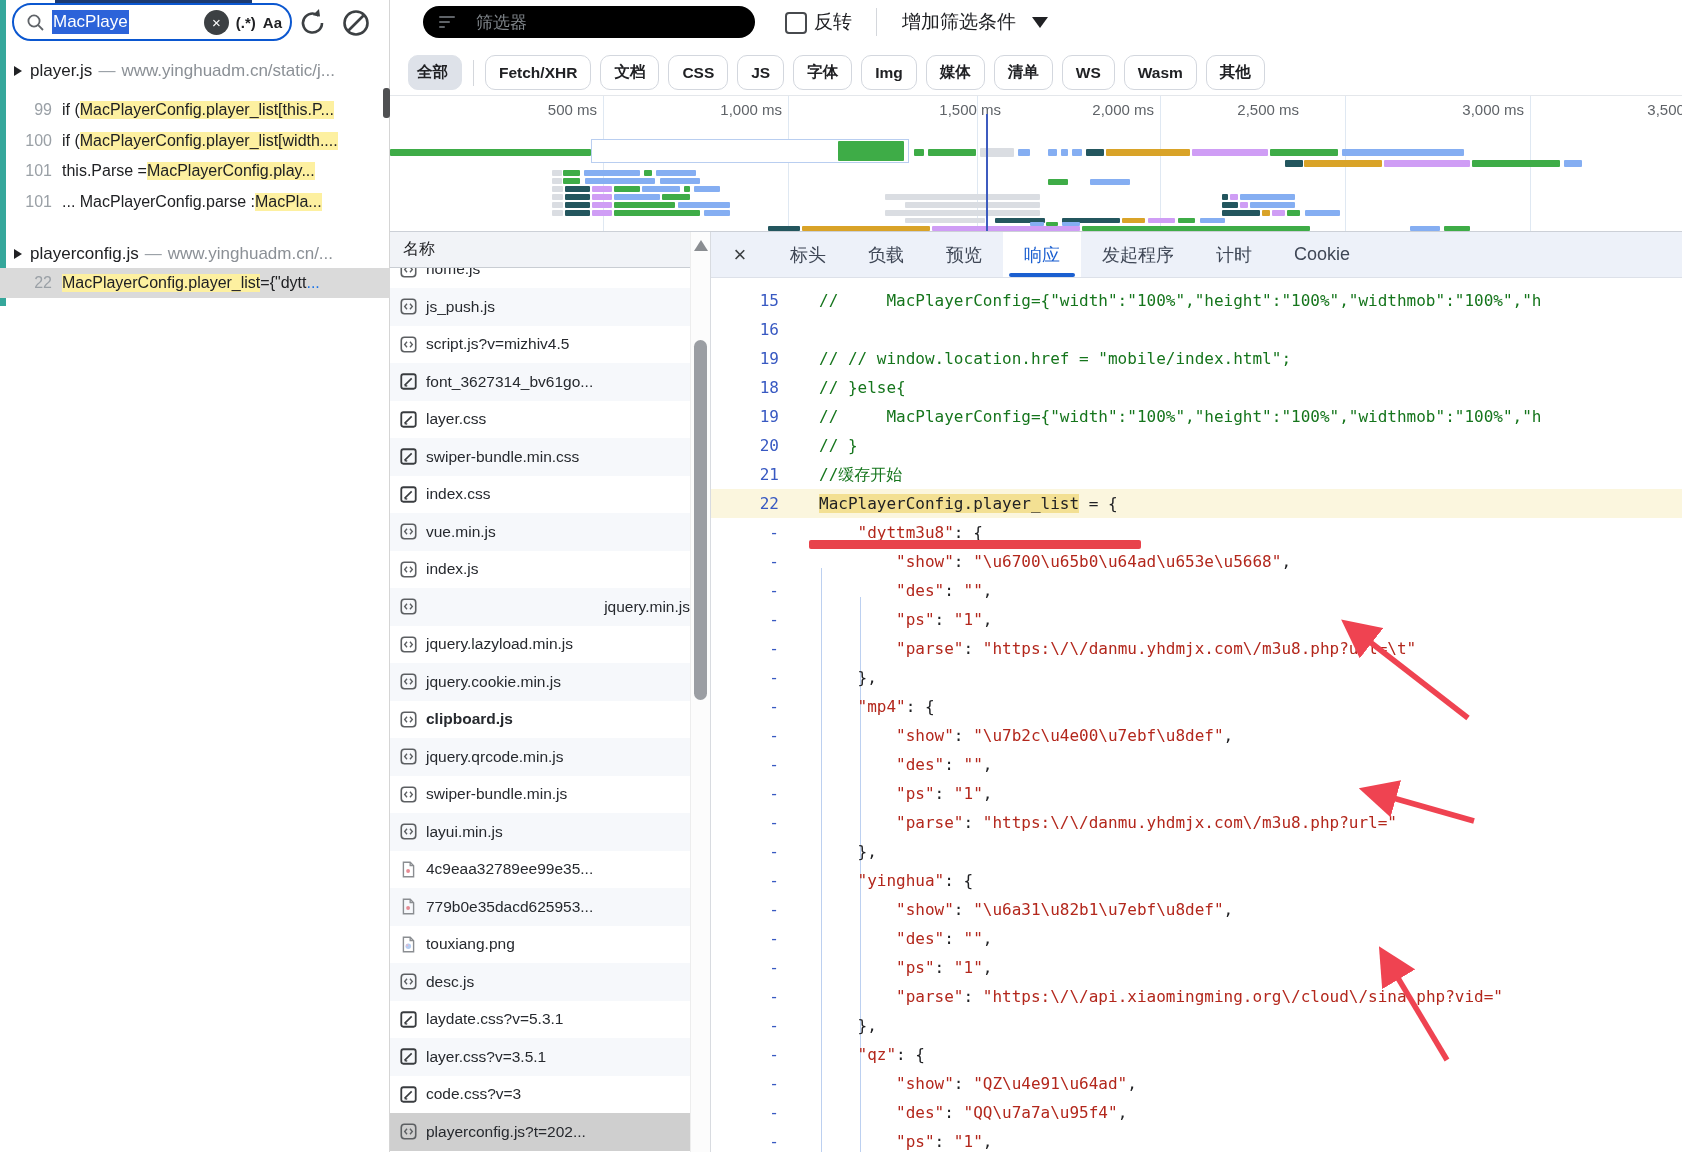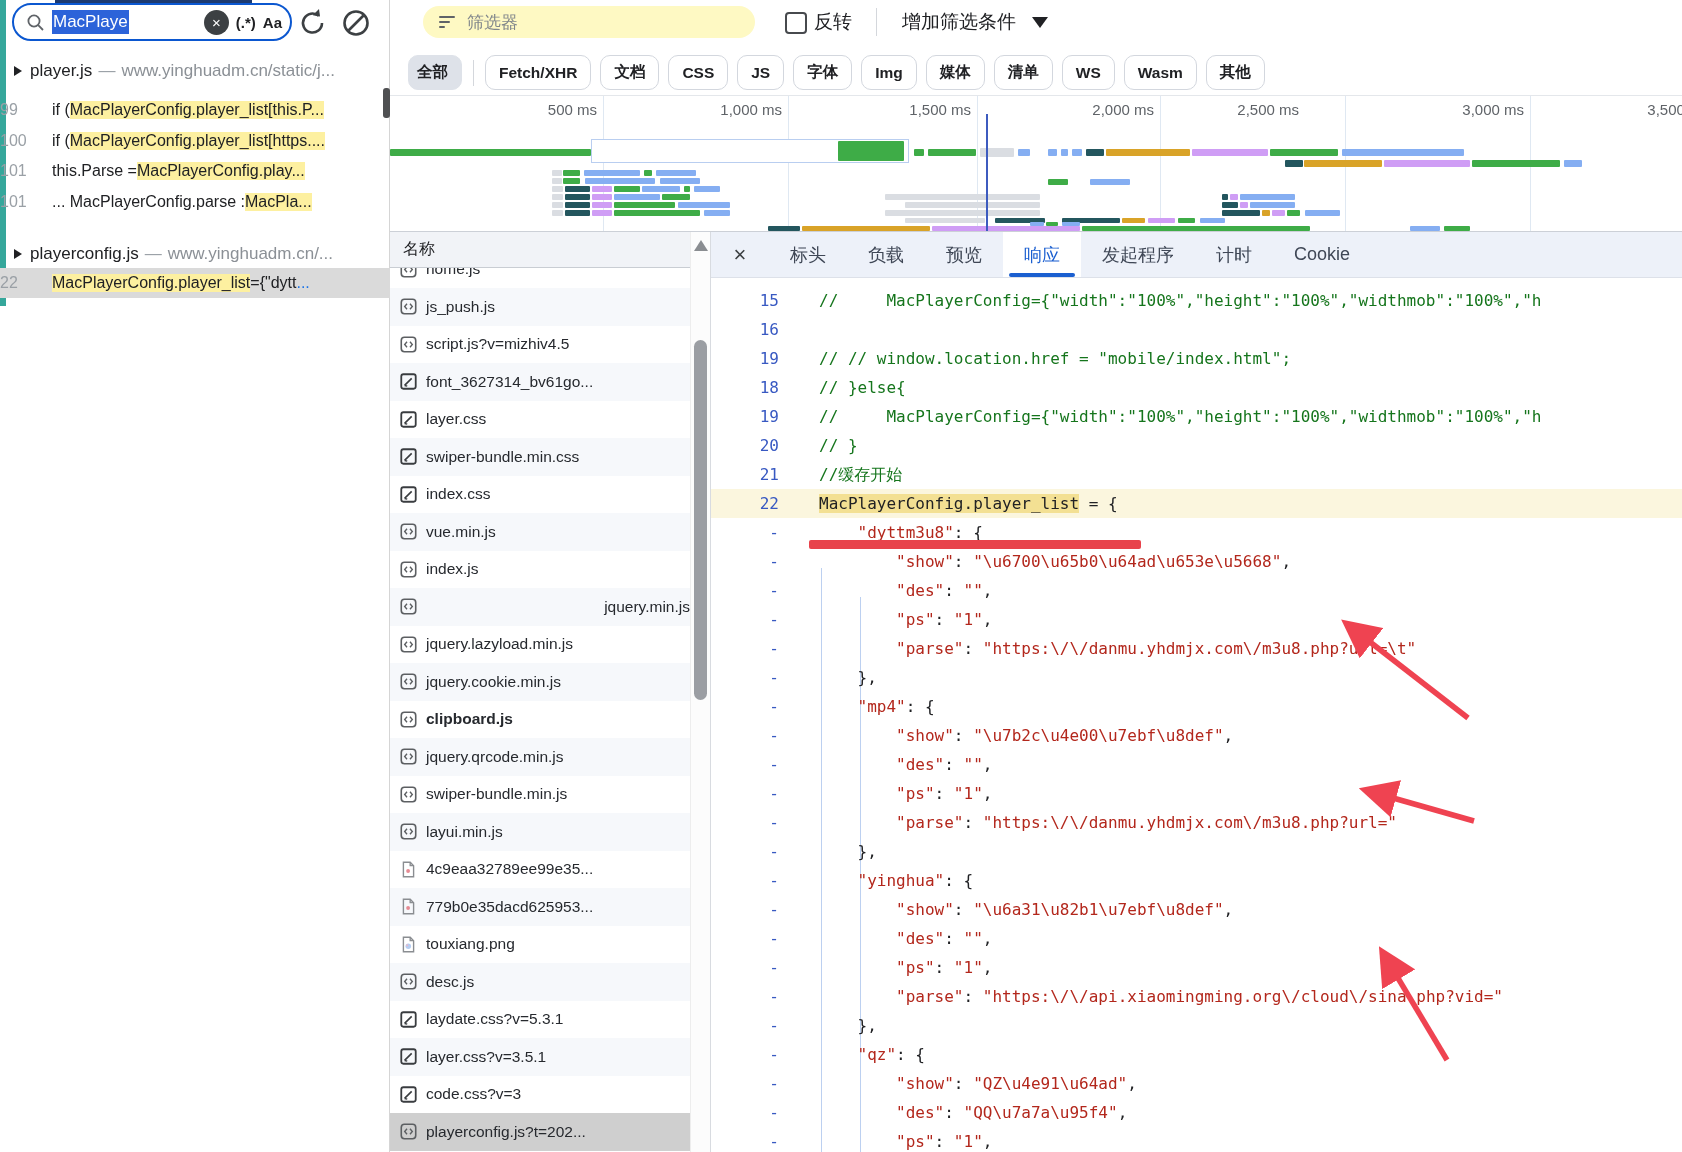--- a/index.html
+++ b/index.html
@@ -14,27 +14,27 @@
   #search-sel{background:#2c63d9;color:#fff;font-size:17px;padding:2px 1px;}
   .xcircle{width:25px;height:25px;border-radius:50%;background:#3c4043;color:#fff;display:flex;align-items:center;justify-content:center;font-size:15px;flex:0 0 auto;}
   .pill-btn{color:#202124;font-size:15px;font-weight:600;flex:0 0 auto;}
   .tool-ic{color:#3c4043;}
   #refresh-btn{left:298px;top:7px;} #block-btn{left:340px;top:7px;}
   #search-sb{left:383px;top:88px;width:7px;height:30px;background:#4f5052;border-radius:3px;}
   .sr-file{position:absolute;left:0;width:390px;height:32px;display:flex;align-items:center;gap:6px;padding-left:14px;box-sizing:border-box;font-size:17px;white-space:nowrap;overflow:hidden;}
   .sr-file .dash{color:#9aa0a6;} .sr-file .url{color:#8b9096;}
   .tri{width:0;height:0;border-left:8px solid #202124;border-top:5px solid transparent;border-bottom:5px solid transparent;margin-right:2px;flex:0 0 auto;}
   .sr-row{position:absolute;left:0;width:390px;height:30px;display:flex;align-items:center;font-size:16px;white-space:nowrap;overflow:hidden;}
-  .sr-row .ln{width:52px;text-align:left;color:#9aa0a6;flex:0 0 auto;}
+  .sr-row .ln{width:52px;text-align:right;color:#9aa0a6;flex:0 0 auto;padding-right:10px;}
   .sr-row .hl{background:#fdf0a0;}
   .sr-row.sel{background:#dadada;}
   .sr-row .blue{color:#1a73e8;}
   
   #net-toolbar{left:390px;top:0;width:1292px;height:50px;background:#fff;}
-  #filter-pill{left:33px;top:6px;width:332px;height:32px;background:#fef9c3;border-radius:17px;display:flex;align-items:center;gap:12px;padding-left:16px;box-sizing:border-box;color:#80868b;font-size:17px;}
+  #filter-pill{left:33px;top:6px;width:332px;height:32px;background:#000000;border-radius:17px;display:flex;align-items:center;gap:21px;padding-left:16px;box-sizing:border-box;color:#80868b;font-size:17px;}
   .flt-ic span{display:block;height:2.4px;background:#5f6368;border-radius:2px;margin:2.6px 0;}
   #invert-box{left:395px;top:12px;width:18px;height:18px;border:2px solid #474a4e;border-radius:4px;background:#fff;}
   #invert-label{left:424px;top:9px;font-size:19px;}
   #tb-div{left:486px;top:8px;width:1px;height:28px;background:#d4d7dc;}
   #addfilter-label{left:512px;top:9px;font-size:19px;}
   #addfilter-caret{left:642px;top:17px;width:0;height:0;border-top:11px solid #202124;border-left:8px solid transparent;border-right:8px solid transparent;}
   
   #type-bar{left:390px;top:50px;width:1292px;height:46px;display:flex;align-items:center;gap:9px;padding-left:18px;box-sizing:border-box;border-bottom:1px solid #e4e7eb;background:#fff;}
   .tpill{height:33px;border:1px solid #d3d7de;border-radius:10px;background:#fff;display:flex;align-items:center;padding:0 13px;font-size:15.5px;font-weight:600;white-space:nowrap;}
   .tpill.active{background:#dee2e9;border-color:#dee2e9;padding-left:8px;}
@@ -113,21 +113,21 @@
         <span class="url">www.yinghuadm.cn/static/j...</span>
       </div>
       <div class="sr-row" style="top: 95px;">
         <span class="ln">99</span>
         <span>if (</span>
         <span class="hl">MacPlayerConfig.player_list[this.P...</span>
       </div>
       <div class="sr-row" style="top: 125.5px;">
         <span class="ln">100</span>
         <span>if (</span>
-        <span class="hl">MacPlayerConfig.player_list[https....</span>
+        <span class="hl">MacPlayerConfig.player_list[width....</span>
       </div>
       <div class="sr-row" style="top: 156px;">
         <span class="ln">101</span>
         <span>this.Parse = </span>
         <span class="hl">MacPlayerConfig.play...</span>
       </div>
       <div class="sr-row" style="top: 186.5px;">
         <span class="ln">101</span>
         <span>... MacPlayerConfig.parse : </span>
         <span class="hl">MacPla...</span>
@@ -178,21 +178,21 @@
     <div class="tpill">Wasm</div>
     <div class="tpill">其他</div>
   </div>
 
 <div id="overview" class="abs">
     <div class="gridline" style="left: 213px;"></div>
     <div class="ticklab" style="left: 207px;">500 ms</div>
     <div class="gridline" style="left: 398px;"></div>
     <div class="ticklab" style="left: 392px;">1,000 ms</div>
     <div class="gridline" style="left: 587px;"></div>
-    <div class="ticklab" style="left: 581px;">1,500 ms</div>
+    <div class="ticklab" style="left: 611px;">1,500 ms</div>
     <div class="gridline" style="left: 770px;"></div>
     <div class="ticklab" style="left: 764px;">2,000 ms</div>
     <div class="gridline" style="left: 955px;"></div>
     <div class="ticklab" style="left: 909px;">2,500 ms</div>
     <div class="gridline" style="left: 1140px;"></div>
     <div class="ticklab" style="left: 1134px;">3,000 ms</div>
     <div class="ticklab" style="left: 1319px;">3,500 ms</div>
     <div id="ov-box" style="left: 201px; top: 43px; width: 318px; height: 24px;"></div>
     <div class="ovbar" style="left: 448px; top: 45px; width: 66px; height: 20px; background: rgb(62, 172, 71);"></div>
     <div class="ovbar" style="left: 0px; top: 53px; width: 201px; height: 7px; background: rgb(62, 172, 71);"></div>

